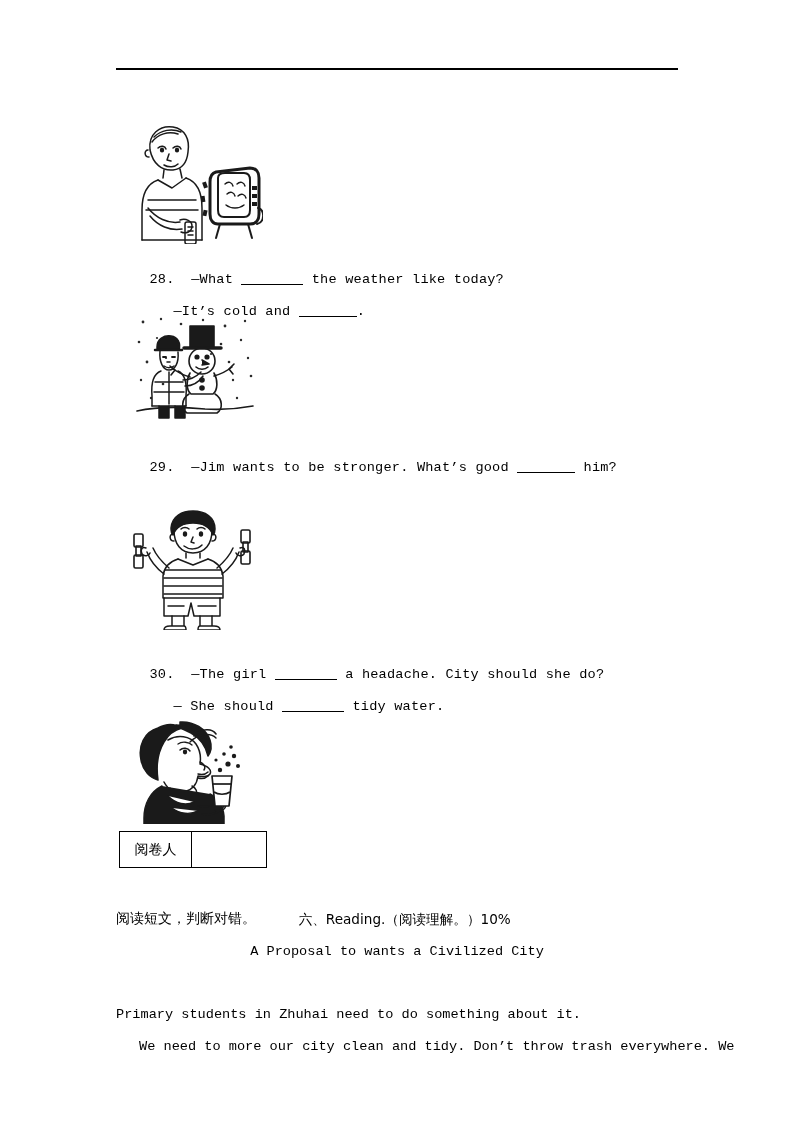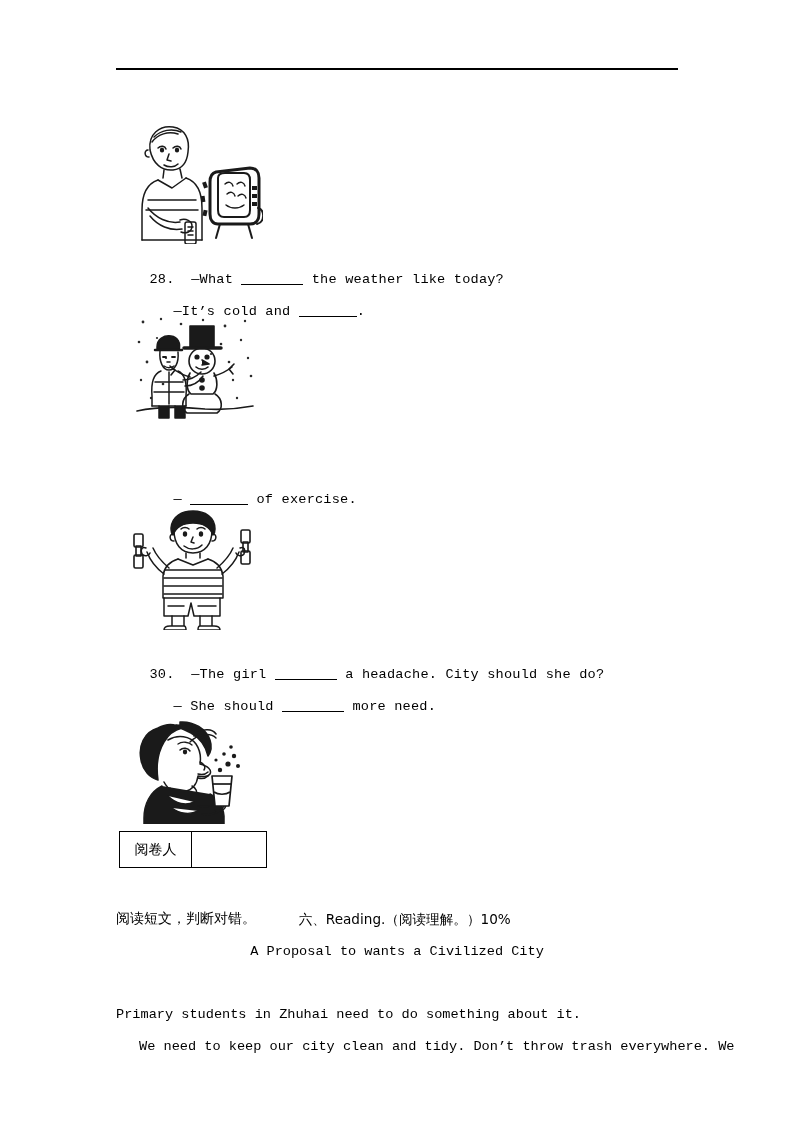--- a/index.html
+++ b/index.html
@@ -280,22 +280,22 @@
         <path d="M56 80 C48 85 48 95 54 99 L84 99 C90 95 90 85 82 80"></path>
 
         <path d="M57 63 C50 61 44 58 39 54"></path>
         <path d="M42 56 L37 52 M42 56 L38 61"></path>
         <path d="M81 62 C88 60 94 57 99 53"></path>
         <path d="M96 55 L101 50 M96 55 L100 60"></path>
       </g>
     </svg>
   </div>
 
-  <div class="qline indent" style="top:450px;">
-    <span>— </span><span class="blank w2"></span><span> of exercise.</span>
+  <div class="qline" style="top:418px;">
+    <span>29.</span><span>  </span><span>—Jim wants to be stronger. What’s good </span><span class="blank w2"></span><span> him?</span>
   </div>
 
   <div class="fig" style="left:128px; top:482px; width:130px; height:122px;">
     <svg viewBox="0 0 130 122" width="130" height="122">
       <g fill="none" stroke="#1a1a1a" stroke-width="1.5" stroke-linejoin="round" stroke-linecap="round">
 
         <path d="M43 20 C44 8 54 3 65 3 C77 3 87 9 87 21 C87 24 86 26 85 27 C82 19 74 15 65 15 C56 15 48 19 45 27 C44 26 43 23 43 20 Z" fill="#1a1a1a"></path>
 
         <path d="M46 22 C46 36 53 45 65 45 C77 45 84 36 84 22"></path>
 
@@ -351,21 +351,21 @@
         <rect x="113" y="43" width="9" height="13" rx="1.5"></rect>
         <rect x="115" y="34" width="5" height="10"></rect>
       </g>
     </svg>
   </div>
 
   <div class="qline" style="top:625px;">
     <span>30.</span><span>  </span><span>—The girl </span><span class="blank w1"></span><span> a headache. City should she do?</span>
   </div>
   <div class="qline indent" style="top:657px;">
-    <span>— She should </span><span class="blank w1"></span><span> more need.</span>
+    <span>— She should </span><span class="blank w1"></span><span> tidy water.</span>
   </div>
 
   <div class="fig" style="left:128px; top:688px; width:118px; height:110px;">
     <svg viewBox="0 0 118 110" width="118" height="110">
       <g stroke="#1a1a1a" stroke-width="1.5" stroke-linejoin="round" stroke-linecap="round">
 
         <path d="M30 14 C16 18 10 32 13 46 C15 57 22 64 30 66 C28 52 30 38 36 28 C40 21 46 16 54 14 C46 9 37 10 30 14 Z" fill="#1a1a1a"></path>
         <path d="M52 8 C66 7 78 15 82 26 C84 32 83 38 80 42 C78 33 72 24 63 19 C59 17 55 15 52 14 Z" fill="#1a1a1a"></path>
 
         <path d="M56 9 C66 10 74 17 78 25" fill="none" stroke-width="1.6"></path>
@@ -429,15 +429,15 @@
 
   <div class="section-head">
     <span class="cn-inline">六、Reading.（阅读理解。）10%</span>
   </div>
 
   <div class="cn-line" style="top:884px;">阅读短文，判断对错。</div>
 
   <div class="passage-title" style="top:918px;">A Proposal to wants a Civilized City</div>
 
   <div class="passage-line" style="top:981px;">Primary students in Zhuhai need to do something about it.</div>
-  <div class="passage-line ind" style="top:1013px;">We need to keep our city clean and tidy. Don’t throw trash everywhere. We</div>
+  <div class="passage-line ind" style="top:1013px;">We need to more our city clean and tidy. Don’t throw trash everywhere. We</div>
 
 </div>
 
 </body></html>

